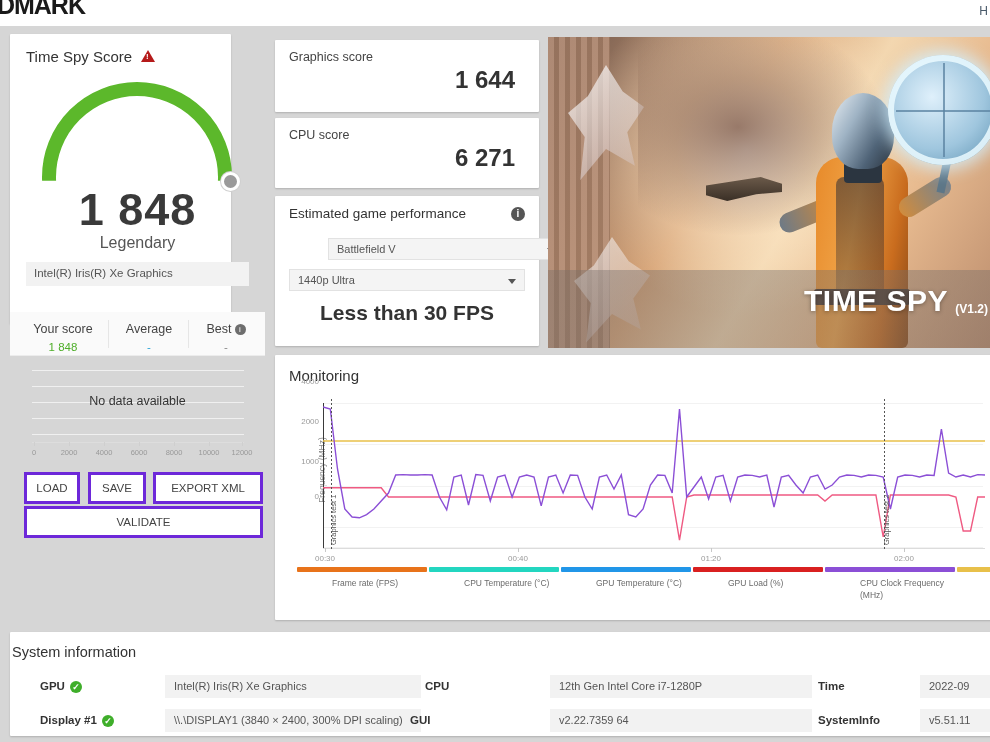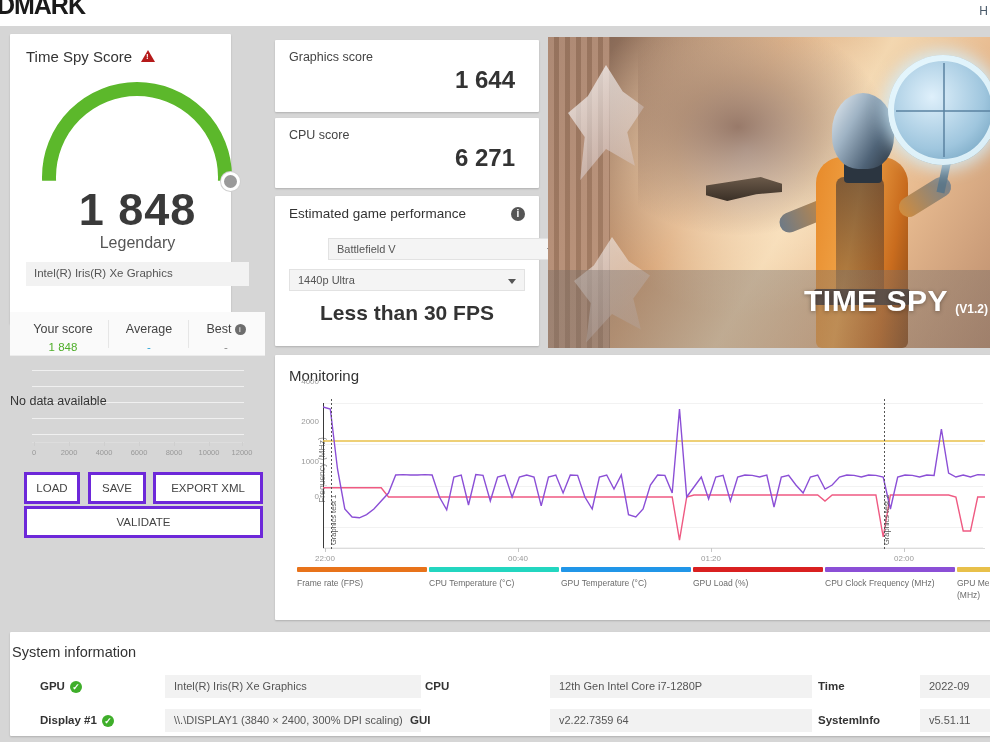--- a/index.html
+++ b/index.html
@@ -94,21 +94,21 @@
   .cmp-col .t { font-size: 12.5px; color: #444; }
   .cmp-col .v { font-size: 11.5px; margin-top: 5px; }
   .cmp-sep { position: absolute; top: 8px; width: 1px; height: 28px; background: #e6e6e6; }
   .info-dot {
     display: inline-block; width: 11px; height: 11px; border-radius: 50%;
     background: #6d6d6d; color: #fff; font-size: 8px; line-height: 11px;
     text-align: center; vertical-align: 1px; margin-left: 3px;
   }
   .nodata {
     position: absolute; left: 0; top: 92px; width: 255px;
-    font-size: 12.5px; color: #333;
+    text-align: center; font-size: 12.5px; color: #333;
   }
   .mini-grid { position: absolute; left: 22px; top: 62px; width: 212px; height: 78px; }
   .mini-grid i { position: absolute; left: 0; width: 212px; height: 1px; background: #f0f0f0; }
   .mini-axis { position: absolute; left: 22px; top: 140px; width: 212px; height: 1px; background: #ddd; }
   .mini-tick { position: absolute; top: 140px; width: 1px; height: 4px; background: #cfcfcf; }
   .mini-lbl { position: absolute; top: 146px; font-size: 7.5px; color: #999; transform: translateX(-50%); }
 
   
   .btnrow { position: absolute; left: 10px; top: 472px; width: 255px; }
   .btn {
@@ -271,21 +271,21 @@
     position: absolute; top: 44px; width: 1px; height: 152px;
     background: repeating-linear-gradient(180deg, #555 0 2px, transparent 2px 4px);
   }
   .vlbl {
     position: absolute; font-size: 7.5px; color: #555; white-space: nowrap;
     transform: rotate(-90deg); transform-origin: left top;
   }
   .legend { position: absolute; left: 12px; top: 212px; width: 710px; height: 46px; }
   .leg { position: absolute; top: 0; }
   .leg-bar { height: 5px; border-radius: 1px; }
-  .leg-txt { font-size: 8.5px; color: #6a6a6a; margin-top: 5px; line-height: 12px; }
+  .leg-txt { font-size: 8.5px; color: #6a6a6a; margin-top: 5px; line-height: 12px; margin-left: 35px; }
 
   
   .sys-card { position: absolute; left: 10px; top: 632px; width: 988px; height: 104px; }
   .sys-title { position: absolute; left: 2px; top: 12px; font-size: 14.5px; color: #333; }
   .sys-lab {
     position: absolute; font-size: 11.5px; font-weight: bold; color: #333;
   }
   .sys-val {
     position: absolute; background: #f2f2f2; color: #555; font-size: 11px;
     padding: 5px 9px; height: 23px; white-space: nowrap; overflow: hidden;
@@ -447,21 +447,21 @@
     <div class="vline" style="left:56px"></div>
     <div class="vline" style="left:609px"></div>
 
     <div class="vlbl" style="left:54px;top:190px">Graphics test 1</div>
     <div class="vlbl" style="left:607px;top:190px">Graphics test 2</div>
 
     <div class="xtick" style="left:50px"></div>
     <div class="xtick" style="left:243px"></div>
     <div class="xtick" style="left:436px"></div>
     <div class="xtick" style="left:629px"></div>
-    <div class="xlbl" style="left:50px">22:00</div>
+    <div class="xlbl" style="left:50px">00:30</div>
     <div class="xlbl" style="left:243px">00:40</div>
     <div class="xlbl" style="left:436px">01:20</div>
     <div class="xlbl" style="left:629px">02:00</div>
 
     <div class="legend">
       <div class="leg" style="left:10px;width:130px">
         <div class="leg-bar" style="background:#E8731A"></div>
         <div class="leg-txt">Frame rate (FPS)</div>
       </div>
       <div class="leg" style="left:142px;width:130px">

